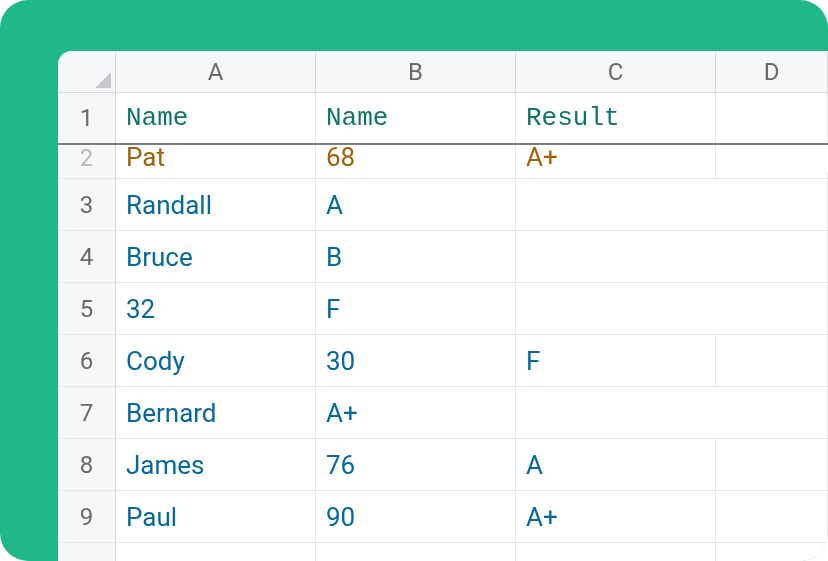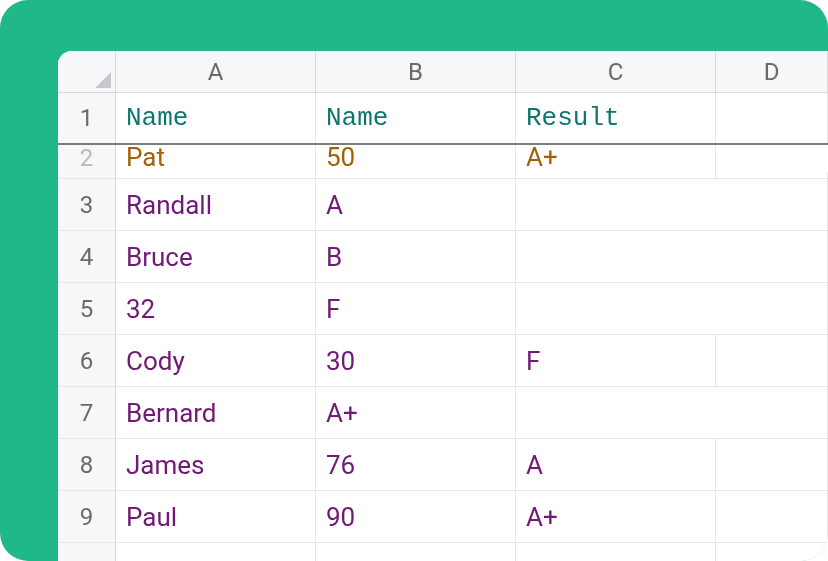--- a/index.html
+++ b/index.html
@@ -97,21 +97,21 @@
       color: #6a6a6a;
       font-weight: 400;
     }
 
     .cell {
       border-right: 1px solid #e6e6e6;
       display: flex;
       align-items: center;
       padding-left: 10px;
       font-size: 26px;
-      color: #701a75;
+      color: #0369a1;
     }
 
     .header-text {
       color: #0f766e;
       font-weight: 500;
       font-family: Liberation Mono, monospace;
     }
 
     .scroll-body {
       position: relative;
@@ -173,21 +173,21 @@
       <div class="cell col-b header-text">Name</div>
       <div class="cell col-c header-text">Result</div>
       <div class="cell col-d"></div>
     </div>
 
     <div class="scroll-body">
 
       <div class="partial-row">
         <div class="row-header">2</div>
         <div class="cell col-a">Pat</div>
-        <div class="cell col-b">50</div>
+        <div class="cell col-b">68</div>
         <div class="cell col-c">A+</div>
         <div class="cell col-d"></div>
       </div>
 
       <div class="data-row">
         <div class="row-header">3</div>
         <div class="cell col-a">Randall</div>
         <div class="cell col-c">A</div>
         <div class="cell col-d"></div>
       </div>

